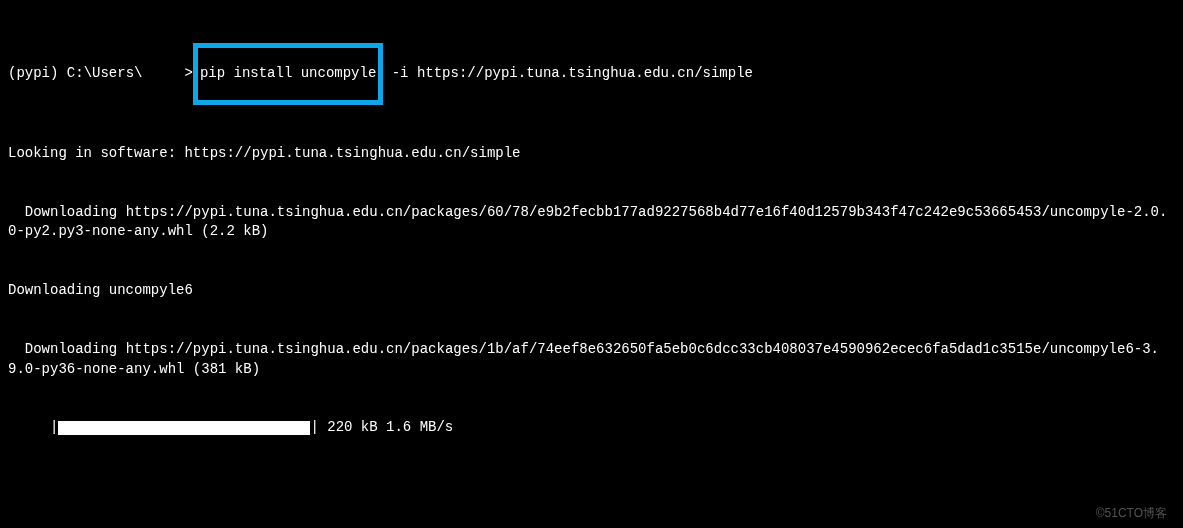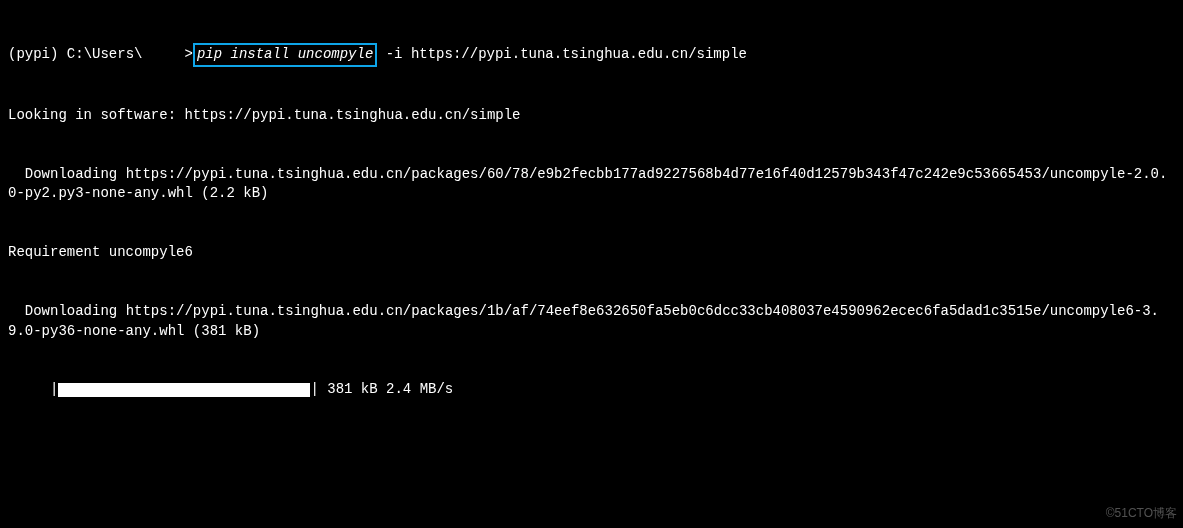--- a/index.html
+++ b/index.html
@@ -23,52 +23,51 @@
       white-space: pre-wrap;
       word-break: break-all;
     }
     .line {
       display: block;
     }
     .prompt-line {
       position: relative;
     }
     .highlight-box {
-      border: 2px solid #0ea5e9;
-      padding: 0 2px;
+      border: 5px solid #0ea5e9;
+      padding: 16px 2px;
       display: inline-block;
-      font-style: italic;
     }
     .progress-bar {
       display: inline-block;
       background: #fff;
       width: 252px;
       height: 14px;
       vertical-align: middle;
     }
     .watermark {
       position: absolute;
       bottom: 6px;
-      right: 6px;
+      right: 16px;
       color: #888;
       font-size: 12px;
       font-family: sans-serif;
       opacity: 0.6;
     }
   </style>
 </head>
 <body>
 
 <div class="terminal">
   <span class="line prompt-line"><span>(pypi)</span> <span>C:\Users\</span>     <span>&gt;</span><span class="highlight-box">pip install uncompyle</span><span> -i https://pypi.tuna.tsinghua.edu.cn/simple</span></span>
   <span class="line">Looking in software: https://pypi.tuna.tsinghua.edu.cn/simple</span>
   <span class="line">  Downloading https://pypi.tuna.tsinghua.edu.cn/packages/60/78/e9b2fecbb177ad9227568b4d77e16f40d12579b343f47c242e9c53665453/uncompyle-2.0.0-py2.py3-none-any.whl (2.2 kB)</span>
-  <span class="line">Requirement uncompyle6</span>
+  <span class="line">Downloading uncompyle6</span>
   <span class="line">  Downloading https://pypi.tuna.tsinghua.edu.cn/packages/1b/af/74eef8e632650fa5eb0c6dcc33cb408037e4590962ecec6fa5dad1c3515e/uncompyle6-3.9.0-py36-none-any.whl (381 kB)</span>
-  <span class="line"><span>     |</span><span class="progress-bar"></span><span>| 381 kB 2.4 MB/s</span></span>
+  <span class="line"><span>     |</span><span class="progress-bar"></span><span>| 220 kB 1.6 MB/s</span></span>
   
   
   
   
   
   
   
   
   
 </div>

